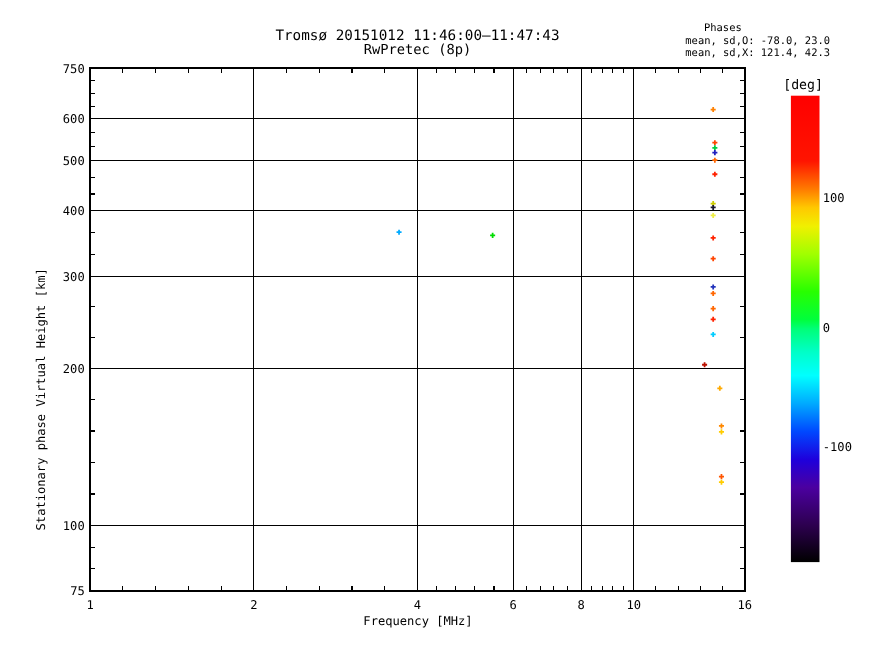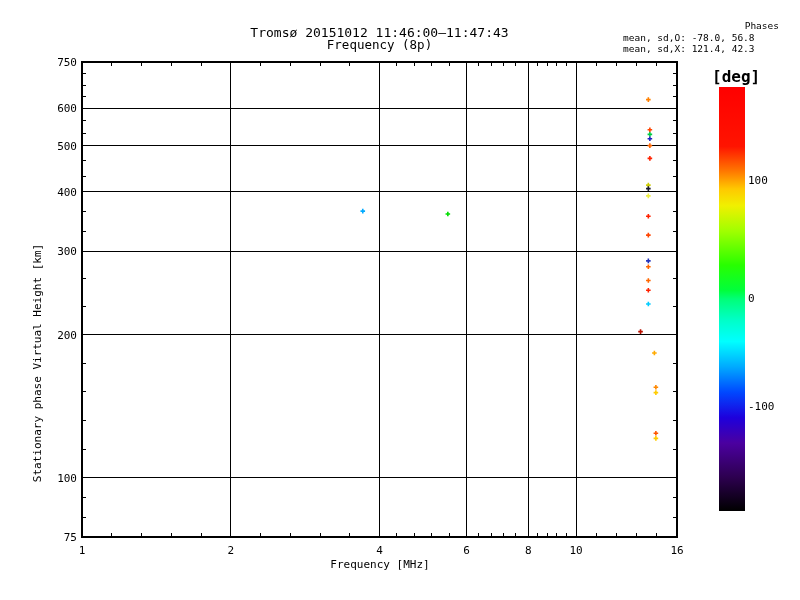--- a/index.html
+++ b/index.html
@@ -5,38 +5,38 @@
   html,body { margin:0; padding:0; }
   body {
     width:800px; height:600px; background:#ffffff;
     font-family:"DejaVu Sans Mono", monospace;
     position:relative; overflow:hidden; color:#000;
   }
   .abs { position:absolute; }
   #title-block { left:82px; top:26px; width:595px; text-align:center; font-size:13px; line-height:13px; }
   #subtitle { left:82px; top:39px; width:595px; text-align:center; font-size:12.5px; line-height:12px; }
   #stats-block { left:623px; top:20px; width:156px; font-size:9.5px; line-height:11.5px; white-space:nowrap; }
-  #stats-heading { padding-left:17px;text-align:right; }
+  #stats-heading { padding-left:17px; }
   #plot-svg { left:0; top:0; }
   svg text { font-family:"DejaVu Sans Mono", monospace; fill:#000; }
   .ticklab { font-size:11px; }
   .axtitle { font-size:11px; }
   #colorbar { left:719px; top:87px; width:26px; height:424px; }
-  #colorbar-label { left:712px; top:71px; font-size:16px; line-height:12px;font-weight:bold; }
+  #colorbar-label { left:712px; top:71px; font-size:12px; line-height:12px; }
   .cbar-tick { left:748px; font-size:11px; line-height:12px; }
 </style>
 </head>
 <body>
 
 <div class="abs" id="title-block">Tromsø 20151012 11:46:00–11:47:43</div>
-<div class="abs" id="subtitle">Frequency (8p)</div>
+<div class="abs" id="subtitle">RwPretec (8p)</div>
 
 <div class="abs" id="stats-block">
   <div id="stats-heading">Phases</div>
-  <div>mean, sd,O: -78.0, 56.8</div>
+  <div>mean, sd,O: -78.0, 23.0</div>
   <div>mean, sd,X: 121.4, 42.3</div>
 </div>
 
 <svg class="abs" id="plot-svg" width="800" height="600">
   <g id="grid-group" shape-rendering="crispEdges">
       <line x1="230.75" y1="62" x2="230.75" y2="537" stroke="#000" stroke-width="1"></line>
       <line x1="379.5" y1="62" x2="379.5" y2="537" stroke="#000" stroke-width="1"></line>
       <line x1="466.513171982272" y1="62" x2="466.513171982272" y2="537" stroke="#000" stroke-width="1"></line>
       <line x1="528.25" y1="62" x2="528.25" y2="537" stroke="#000" stroke-width="1"></line>
       <line x1="576.1368041144951" y1="62" x2="576.1368041144951" y2="537" stroke="#000" stroke-width="1"></line>

